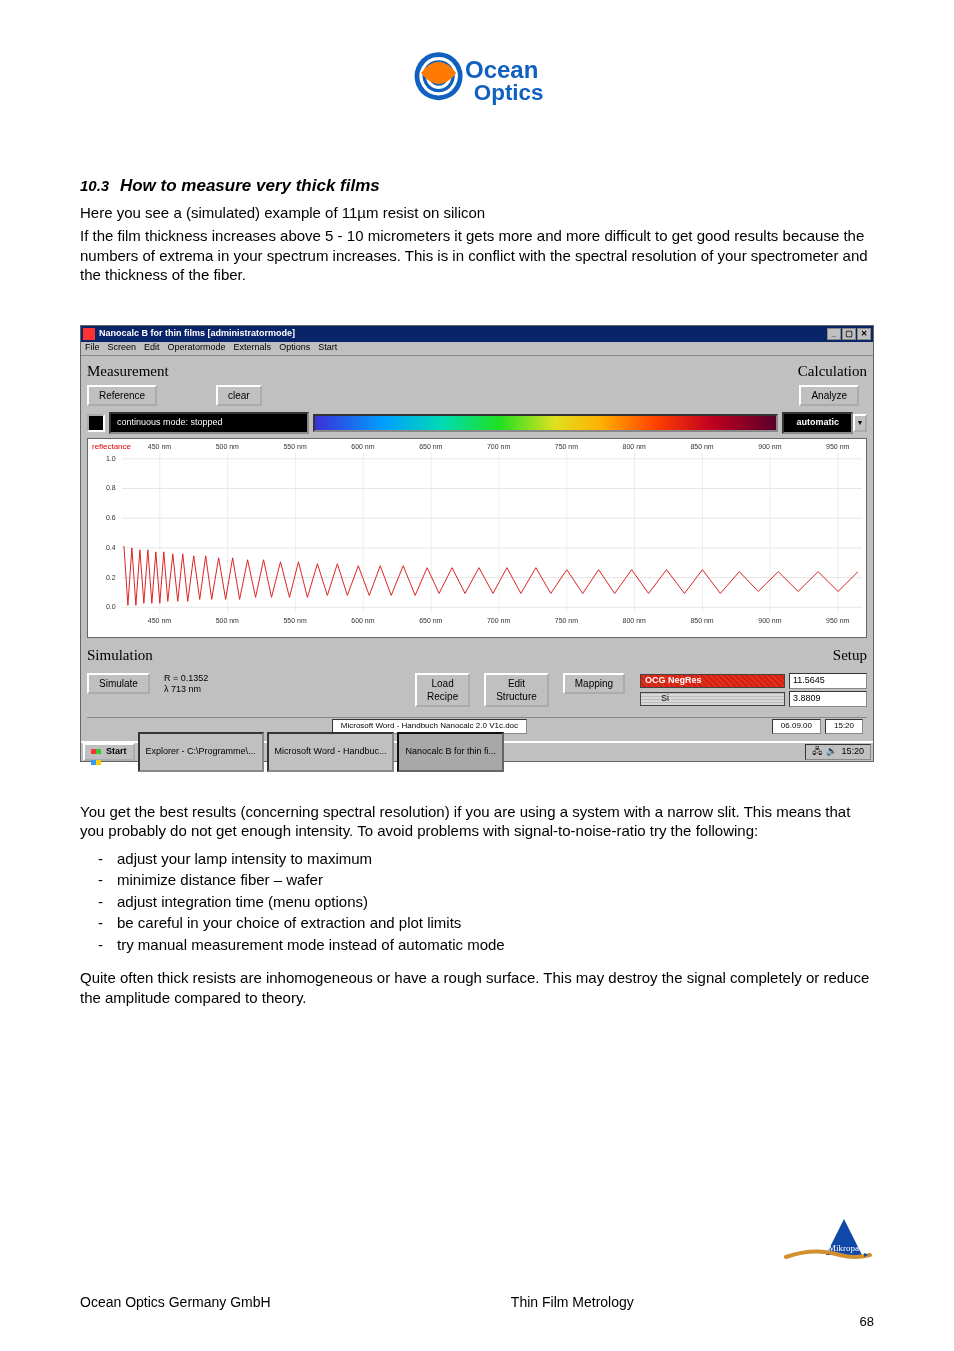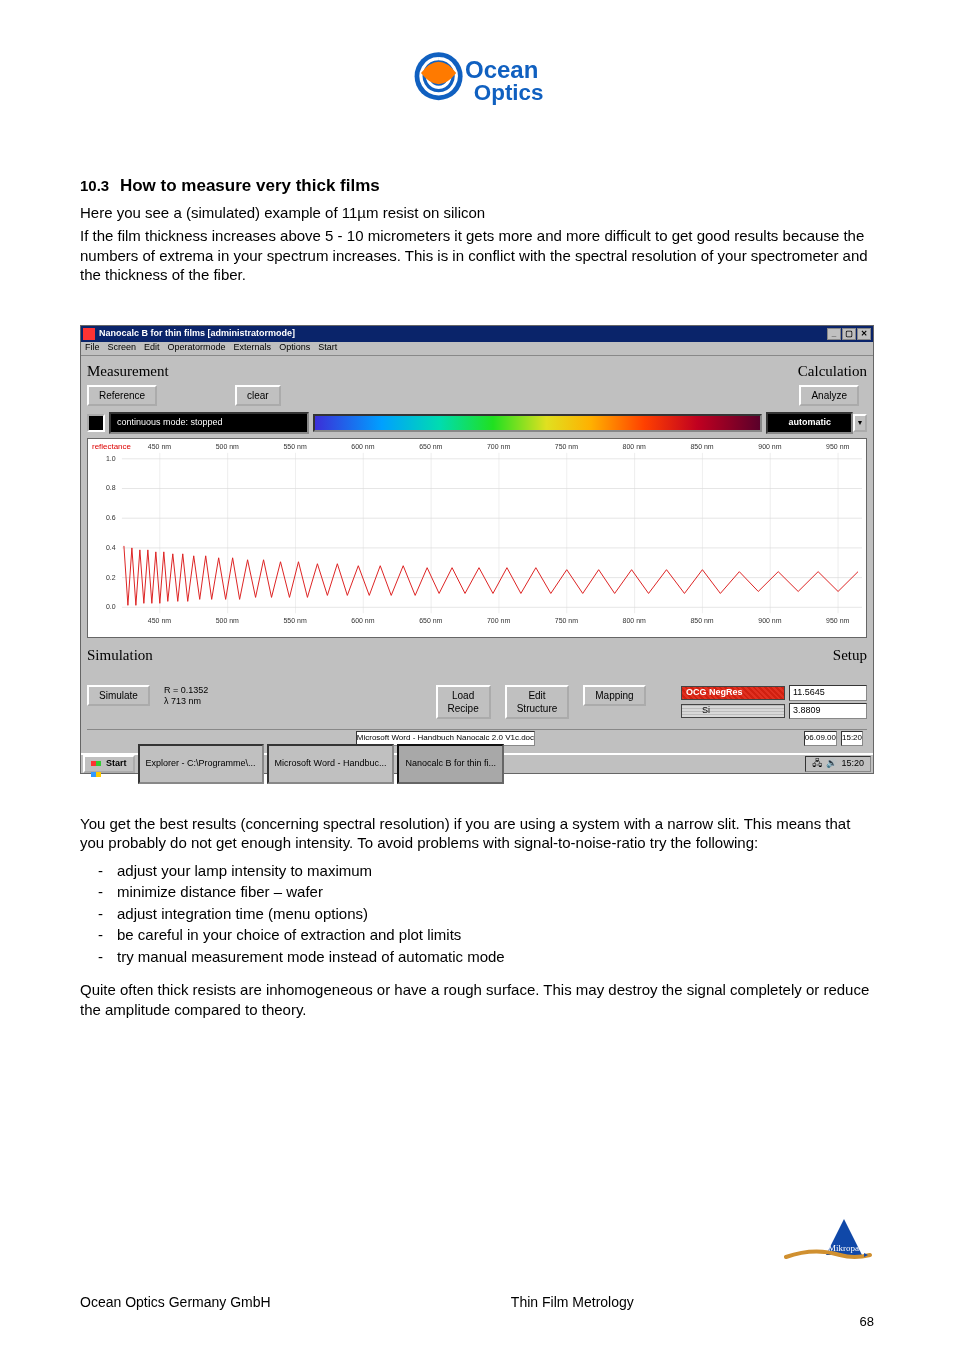--- a/index.html
+++ b/index.html
@@ -10,21 +10,21 @@
     font-family: Arial, Helvetica, sans-serif;
     color: #000;
     position: relative;
     padding: 40px 80px 0 80px;
     font-size: 15px;
     line-height: 1.3;
   }
   .logo-wrap { text-align: center; margin-bottom: 40px; }
   .logo { display: inline-block; }
   .logo svg { width: 160px; height: 90px; }
-  h2.section { font-size: 17px; font-weight: bold; margin-bottom: 6px; }
+  h2.section { font-size: 17px; font-weight: bold; margin-bottom: 6px; font-style: italic; }
   h2.section .num { font-size: 15px; margin-right: 6px; }
   p.body { margin-bottom: 4px; }
   ul.body { list-style: none; margin: 8px 0 14px 18px; }
   ul.body li::before { content: "-"; margin-right: 14px; }
   ul.body li { margin-bottom: 2px; }
 
   
   .app-window {
     width: 794px;
     margin: 40px 0 40px 0;
@@ -66,45 +66,45 @@
   .status-text {
     flex:0 0 200px; background:#000; color:#fff; font-size:9px; padding:3px 6px; border:2px inset #888;
   }
   .spectrum-bar {
     flex:1; height:18px; margin:0 4px;
     background: linear-gradient(to right,
       #3b2fd8 0%, #00a0ff 15%, #00dcb0 28%, #20e020 40%,
       #e0e020 52%, #ffb000 62%, #ff4000 74%, #c00020 86%, #5a002a 100%);
     border:2px inset #888;
   }
-  .auto-box { background:#000; color:#fff; font-size:9px; font-weight:bold; padding:3px 20px; border:2px inset #888; }
+  .auto-box { background:#000; color:#fff; font-size:9px; font-weight:bold; padding:3px 12px; border:2px inset #888; }
   .dd-arrow { width:14px; height:18px; background:#c0c0c0; border:2px outset #fff; font-size:7px; text-align:center; line-height:14px; }
   .chart {
     margin-top:4px; background:#fff; border:1px solid #666; height:200px; position:relative;
     padding:0;
   }
   .chart svg { width:100%; height:100%; display:block; }
-  .sim-row { display:flex; justify-content:space-between; margin-top:20px; }
+  .sim-row { display:flex; justify-content:space-between; margin-top:8px; }
   .sim-left { display:flex; align-items:flex-start; gap:6px; }
   .sim-info { font-size:9px; line-height:1.2; }
   .sim-center { display:flex; gap:6px; flex-direction:row; align-items:flex-start; margin-left:200px; }
   .sim-center-row { display:flex; gap:6px; }
   .layers-box { display:flex; flex-direction:column; gap:2px; }
   .layer {
     display:flex; align-items:center; font-size:9px;
   }
-  .layer .swatch { width:104px; height:14px; margin-right:4px; border:1px solid #444; }
+  .layer .swatch { width:145px; height:14px; margin-right:4px; border:1px solid #444; }
   .layer .val { width:78px; background:#fff; border:1px inset #888; padding:1px 3px; font-size:9px; }
   .swatch-red { background: repeating-linear-gradient(45deg,#e03020,#e03020 2px,#d02010 2px,#d02010 4px); color:#fff; }
   .swatch-gray { background: repeating-linear-gradient(0deg,#d8d8d8,#d8d8d8 2px,#bcbcbc 2px,#bcbcbc 3px); }
   .statusbar {
     display:flex; align-items:center; background:#c0c0c0; border-top:1px solid #888;
     font-size:9px; padding:1px 4px; gap:4px; margin-top:10px;
   }
-  .status-field { background:#fff; border:1px inset #888; padding:1px 0; font-size:8px; }
+  .status-field { background:#fff; border:1px inset #888; padding:1px 8px; font-size:8px; }
   .taskbar {
     display:flex; align-items:center; background:#c0c0c0; border-top:2px solid #fff;
     font-size:9px; height:20px; padding:0 2px;
   }
   .start-btn { background:#c0c0c0; border:2px outset #fff; padding:1px 6px; font-weight:bold; display:flex; align-items:center; gap:3px; }
   .start-logo { width:12px; height:12px; display:inline-block; }
   .start-logo span { display:inline-block; width:5px; height:5px; }
   .task { border:2px inset #888; padding:12px 6px; margin-left:3px; background:#c0c0c0; }
   .task.active { border:2px inset #666; background:#a8a8a8; }
   .tray { margin-left:auto; border:1px inset #888; padding:1px 6px; display:flex; align-items:center; gap:4px; }
@@ -163,21 +163,21 @@
   </div>
 
   <div class="app-body">
     <div class="section-row">
       <span class="sec-title">Measurement</span>
       <span class="sec-title right">Calculation</span>
     </div>
     <div style="display:flex; justify-content:space-between; margin-top:4px;">
       <div>
         <span class="btn">Reference</span>
-        <span class="btn" style="margin-left:67px;">clear</span>
+        <span class="btn" style="margin-left:48px;">clear</span>
       </div>
       <span class="btn">Analyze</span>
     </div>
 
     <div class="status-row">
       <div class="status-sq"></div>
       <div class="status-text">continuous mode: stopped</div>
       <div class="spectrum-bar"></div>
       <div class="auto-box">automatic</div>
       <div class="dd-arrow">▼</div>

